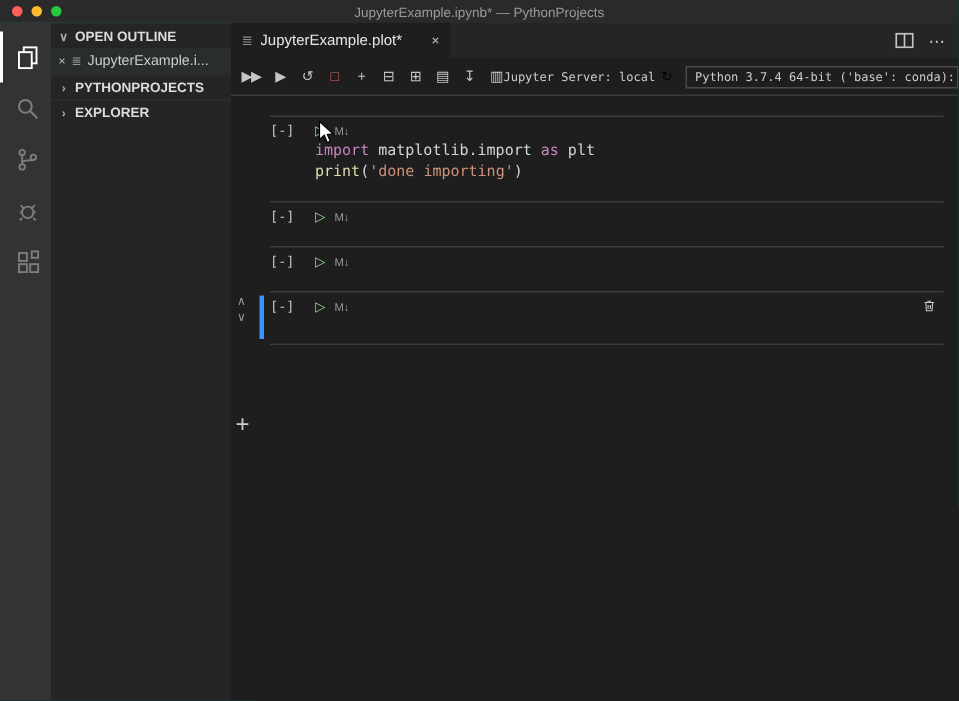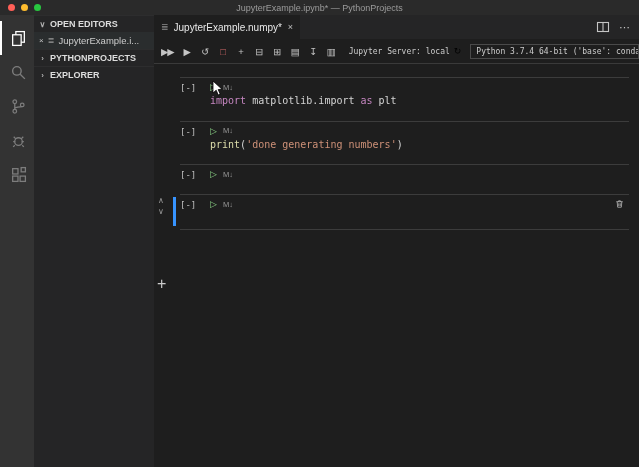--- a/index.html
+++ b/index.html
@@ -42,21 +42,21 @@
   .tab-label{white-space:nowrap;overflow:hidden}
   .tab-close{margin-left:auto;font-size:9px;color:#c0c0c0}
   .tabbar-right{margin-left:auto;display:flex;align-items:center;gap:9px;padding-right:9px;color:#c5c5c5}
   .tabbar-right svg{width:14px;height:14px}
   .more-dots{font-size:11px}
 
   
   .nbtoolbar{height:25px;border-bottom:1px solid #3a3a3a;display:flex;align-items:center;padding-left:7px;background:#1e1e1e}
   .tb-icons{display:flex;align-items:center;gap:8px}
   .tbicon{font-size:9.5px;color:#c5c5c5;min-width:10px;text-align:center;white-space:nowrap;letter-spacing:-1px}
-  .server-label{font-family:"DejaVu Sans Mono",monospace;font-size:8px;color:#cccccc;margin-left:13px;white-space:nowrap}
+  .server-label{font-family:"DejaVu Sans Mono",monospace;font-size:8px;color:#cccccc;white-space:nowrap}
   .kernel-icon{font-size:9px;margin-left:4px}
   .python-box{margin-left:9px;border:1px solid #4a4a4a;padding:2px 5px;font-family:"DejaVu Sans Mono",monospace;
     font-size:8px;color:#cccccc;white-space:nowrap;overflow:hidden;flex:1 1 auto;min-width:0}
 
   
   .cells{flex:1;position:relative;padding:13px 10px 0 26px;background:#1e1e1e}
   .cell{position:relative;border-top:1px solid #3c3c3c;display:flex;padding:2px 0 6px 0;margin-bottom:7px}
   .cell:last-of-type{border-bottom:1px solid #3c3c3c;padding-bottom:4px}
   .cell-gutter{width:30px;flex-shrink:0;font-family:"DejaVu Sans Mono",monospace;font-size:9px;color:#c0c0c0;padding-top:3px}
   .cell-main{flex:1;min-width:0}
@@ -124,21 +124,21 @@
             <rect x="2.5" y="9.5" width="5" height="5"></rect>
             <rect x="9.5" y="9.5" width="5" height="5"></rect>
             <rect x="10.5" y="1.5" width="4" height="4"></rect>
         </svg>
       </div>
     </div>
 
     <div class="sidebar">
       <div class="section-header">
         <span class="chev">∨</span>
-        <span>OPEN EDITORS</span>
+        <span>OPEN OUTLINE</span>
       </div>
       <div class="open-editor-item">
         <span class="oe-close">×</span>
         <span class="oe-icon">≣</span>
         <span class="oe-label">JupyterExample.i...</span>
       </div>
       <div class="section-header">
         <span class="chev">›</span>
         <span>PYTHONPROJECTS</span>
       </div>
@@ -146,21 +146,21 @@
         <span class="chev">›</span>
         <span>EXPLORER</span>
       </div>
     </div>
 
     <div class="editor">
 
       <div class="tabbar">
         <div class="tab">
           <span class="tab-icon">≣</span>
-          <span class="tab-label">JupyterExample.numpy*</span>
+          <span class="tab-label">JupyterExample.plot*</span>
           <span class="tab-close">×</span>
         </div>
         <div class="tabbar-right">
           <svg viewBox="0 0 14 14" fill="none" stroke="#c5c5c5" stroke-width="1.1">
             <rect x="1.5" y="2.5" width="11" height="9"></rect>
               <line x1="7" y1="2.5" x2="7" y2="11.5"></line>
           </svg>
           <span class="more-dots">⋯</span>
         </div>
       </div>
@@ -185,30 +185,30 @@
 
       <div class="cells">
           <div class="cell">
             <div class="cell-gutter">[-]</div>
             <div class="cell-main">
               <div class="cell-header">
                 <span class="run-icon" style="color: rgb(137, 209, 133);">▷</span>
                 <span class="md-toggle">M↓</span>
               </div>
               <div class="code-line"><span class="tok-kw">import</span><span class="tok-pl"> matplotlib.import </span><span class="tok-kw">as</span><span class="tok-pl"> plt</span></div>
+              <div class="code-line"><span class="tok-fn">print</span><span class="tok-pl">(</span><span class="tok-str">'done importing'</span><span class="tok-pl">)</span></div>
             </div>
           </div>
           <div class="cell">
             <div class="cell-gutter">[-]</div>
             <div class="cell-main">
               <div class="cell-header">
                 <span class="run-icon" style="color: rgb(137, 209, 133);">▷</span>
                 <span class="md-toggle">M↓</span>
               </div>
-              <div class="code-line"><span class="tok-fn">print</span><span class="tok-pl">(</span><span class="tok-str">'done generating numbers'</span><span class="tok-pl">)</span></div>
             </div>
           </div>
           <div class="cell">
             <div class="cell-gutter">[-]</div>
             <div class="cell-main">
               <div class="cell-header">
                 <span class="run-icon" style="color: rgb(137, 209, 133);">▷</span>
                 <span class="md-toggle">M↓</span>
               </div>
             </div>

